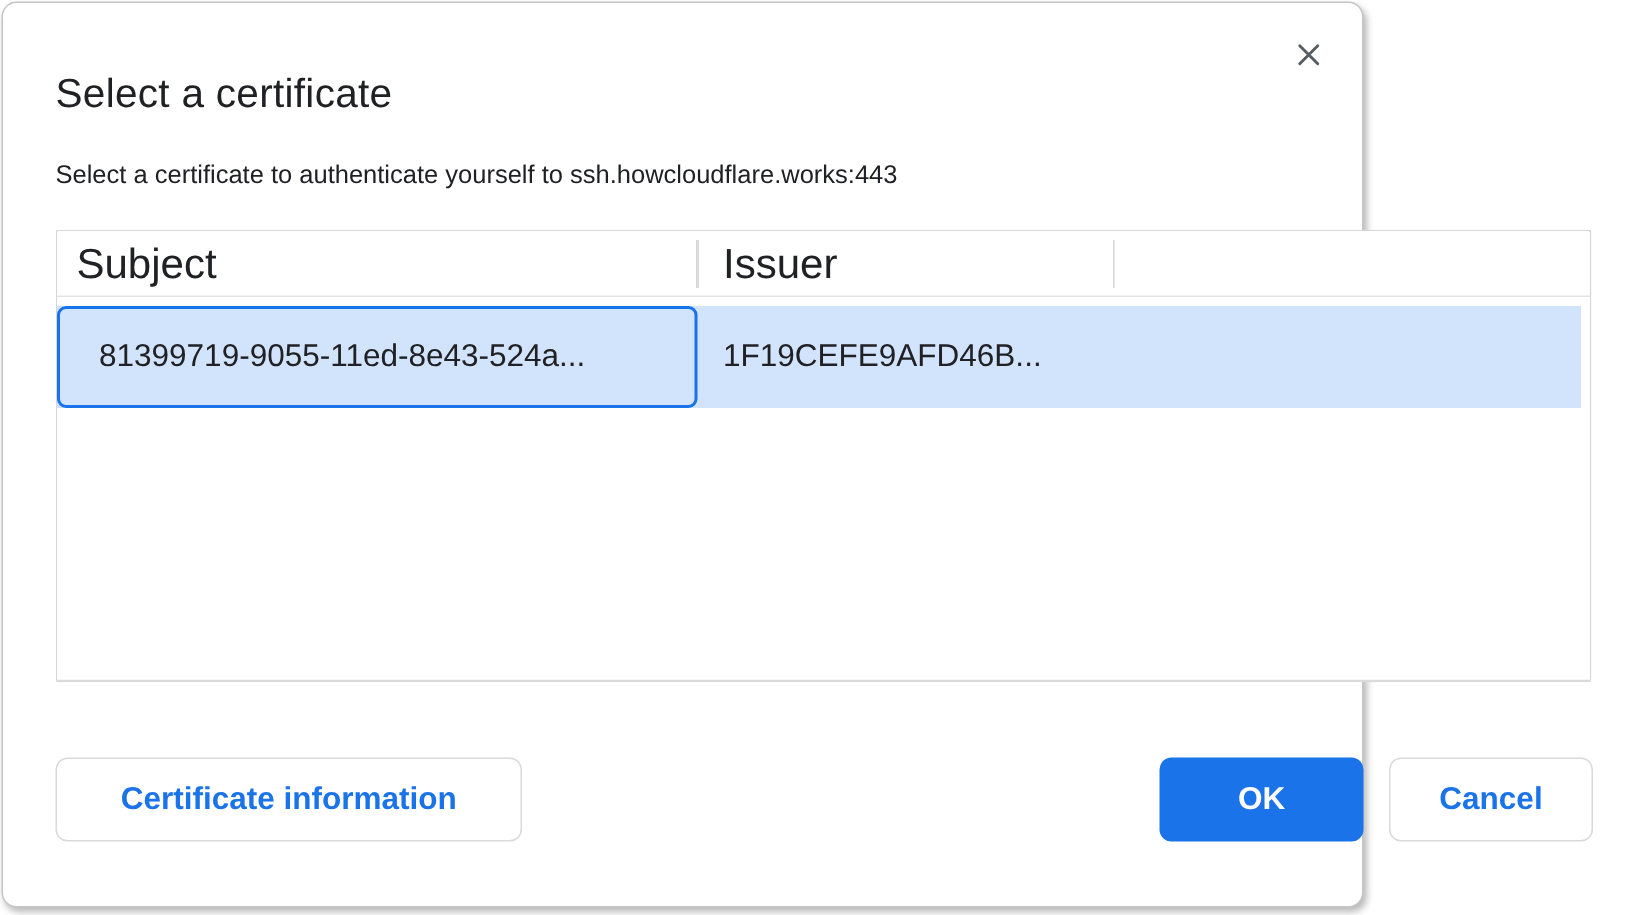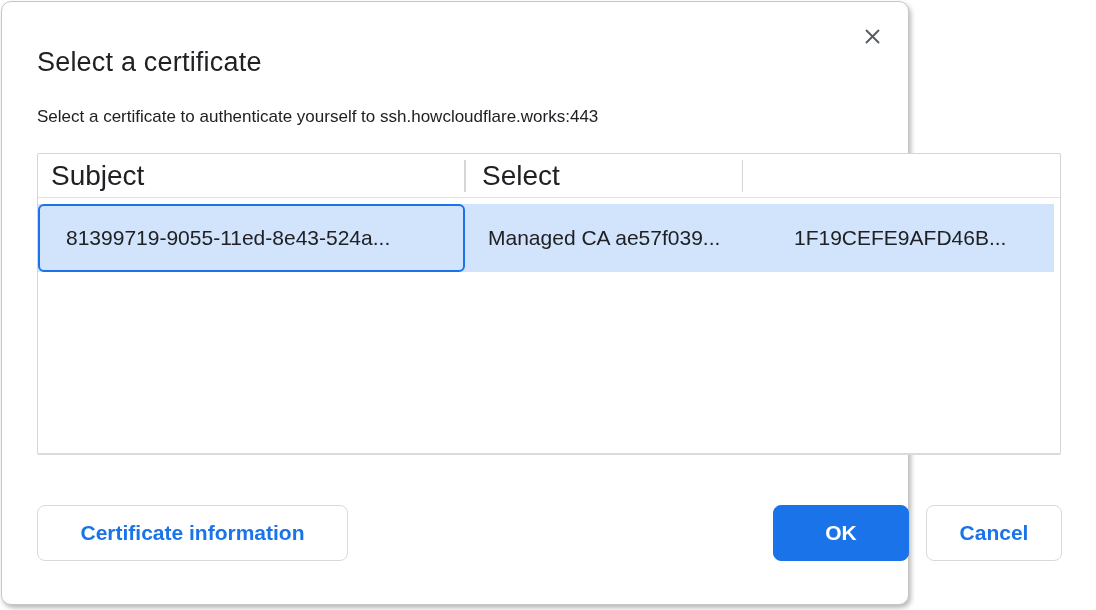--- a/index.html
+++ b/index.html
@@ -124,33 +124,30 @@
     <p class="subtitle">Select a certificate to authenticate yourself to ssh.howcloudflare.works:443</p>
 
     <div class="cert-table">
       <div class="thead">
         <div class="th th-subject">
           <span>Subject</span>
         </div>
         <div class="col-sep"></div>
         <div class="col-sep"></div>
         <div class="th th-serial">
-          <span>Select</span>
+          <span>Issuer</span>
         </div>
         <div class="col-sep"></div>
         <div class="gutter"></div>
       </div>
 
       <div class="tbody">
         <div class="row">
           <div class="cell cell-subject">
             <span>81399719-9055-11ed-8e43-524a...</span>
-          </div>
-          <div class="cell cell-issuer">
-            <span>Managed CA ae57f039...</span>
           </div>
           <div class="cell cell-serial">
             <span>1F19CEFE9AFD46B...</span>
           </div>
         </div>
       </div>
     </div>
 
     <button class="btn btn-outline btn-certinfo">Certificate information</button>
     <button class="btn btn-primary btn-ok">OK</button>

